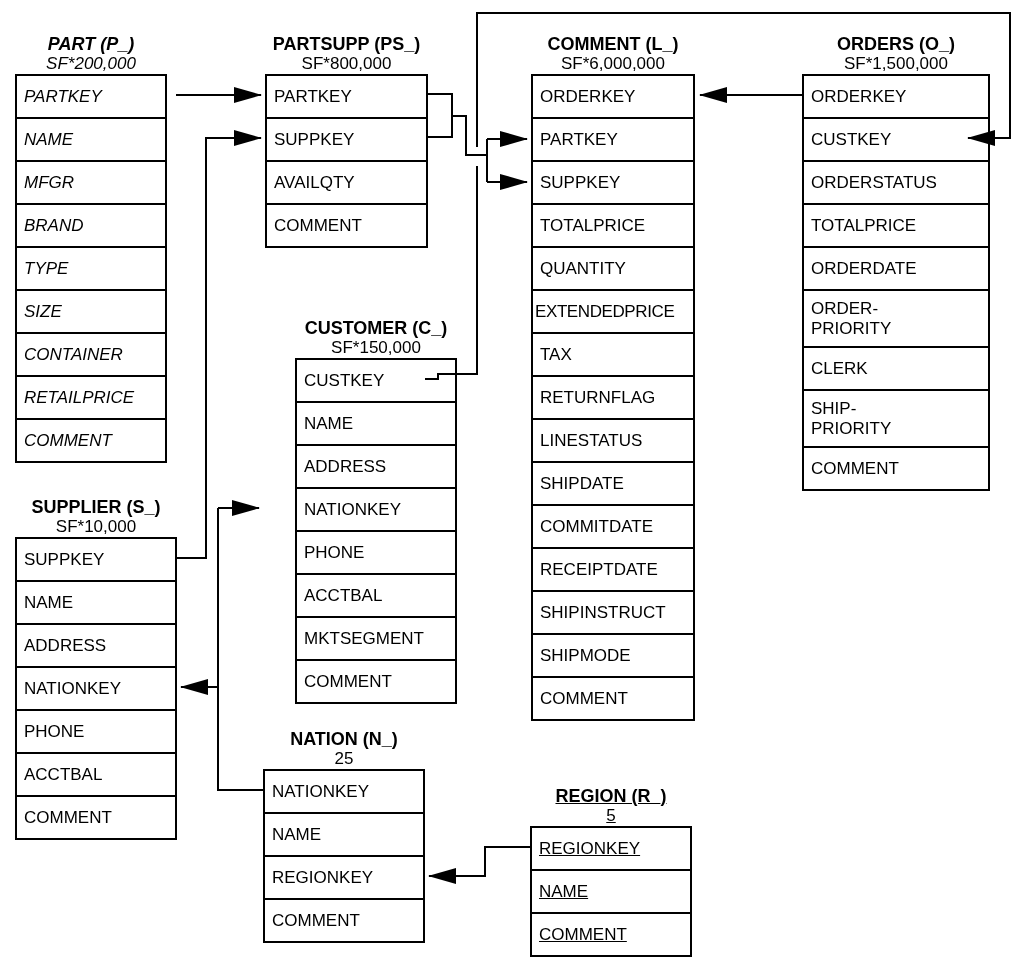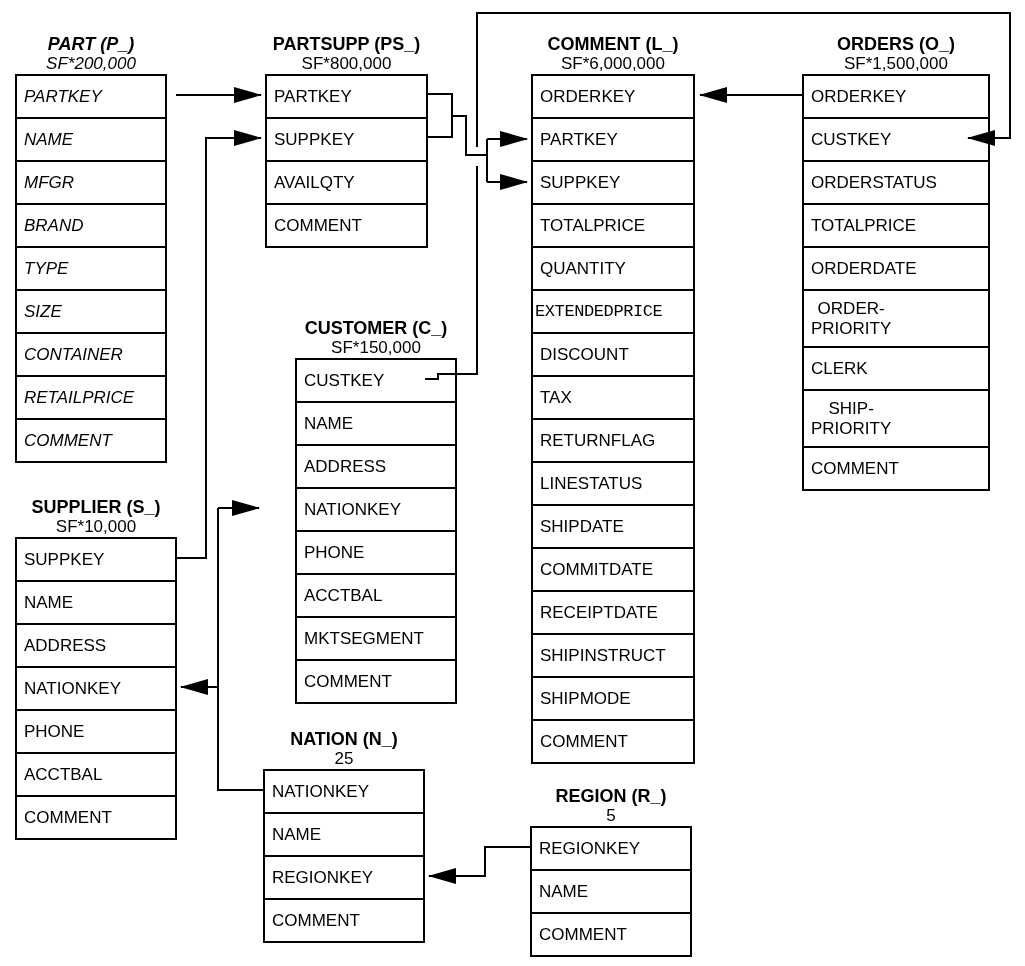--- a/index.html
+++ b/index.html
@@ -35,22 +35,22 @@
     border: 2px solid #000;
     margin-bottom: -2px;
     background: #fff;
     display: flex;
     align-items: center;
     padding-left: 7px;
     font-size: 17px;
     line-height: 20px;
     white-space: pre-line;
   }
-  .row.tall { height: 59px; text-align: center; }
-  .row.tight { padding-left: 2px; letter-spacing: -0.4px; font-family: Liberation Mono, monospace; }
+  .row.tall { height: 59px; }
+  .row.tight { padding-left: 2px; letter-spacing: -0.4px; }
   svg.overlay {
     position: absolute;
     left: 0; top: 0;
     pointer-events: none;
   }
   svg.overlay path { stroke: #000; stroke-width: 2; fill: none; }
 </style>
 </head>
 <body>
 
@@ -86,21 +86,20 @@
   <div class="table" style="left:531px; top:34px; width:164px;">
     <div class="t-title">COMMENT (L_)</div>
     <div class="t-card">SF*6,000,000</div>
     <div class="t-rows">
         <div class="row">ORDERKEY</div>
         <div class="row">PARTKEY</div>
         <div class="row">SUPPKEY</div>
         <div class="row">TOTALPRICE</div>
         <div class="row">QUANTITY</div>
         <div class="row tight">EXTENDEDPRICE</div>
-        <div class="row">DISCOUNT</div>
         <div class="row">TAX</div>
         <div class="row">RETURNFLAG</div>
         <div class="row">LINESTATUS</div>
         <div class="row">SHIPDATE</div>
         <div class="row">COMMITDATE</div>
         <div class="row">RECEIPTDATE</div>
         <div class="row">SHIPINSTRUCT</div>
         <div class="row">SHIPMODE</div>
         <div class="row">COMMENT</div>
       </div>
@@ -157,21 +156,21 @@
     <div class="t-title">NATION (N_)</div>
     <div class="t-card">25</div>
     <div class="t-rows">
         <div class="row">NATIONKEY</div>
         <div class="row">NAME</div>
         <div class="row">REGIONKEY</div>
         <div class="row">COMMENT</div>
       </div>
   </div>
 
-  <div class="table" style="left:530px; top:786px; width:162px;">
+  <div class="table" style="left:530px; top:786px; width:162px;text-decoration:underline;">
     <div class="t-title">REGION (R_)</div>
     <div class="t-card">5</div>
     <div class="t-rows">
         <div class="row">REGIONKEY</div>
         <div class="row">NAME</div>
         <div class="row">COMMENT</div>
       </div>
   </div>
 
   <svg class="overlay" width="1025" height="966" viewBox="0 0 1025 966">

